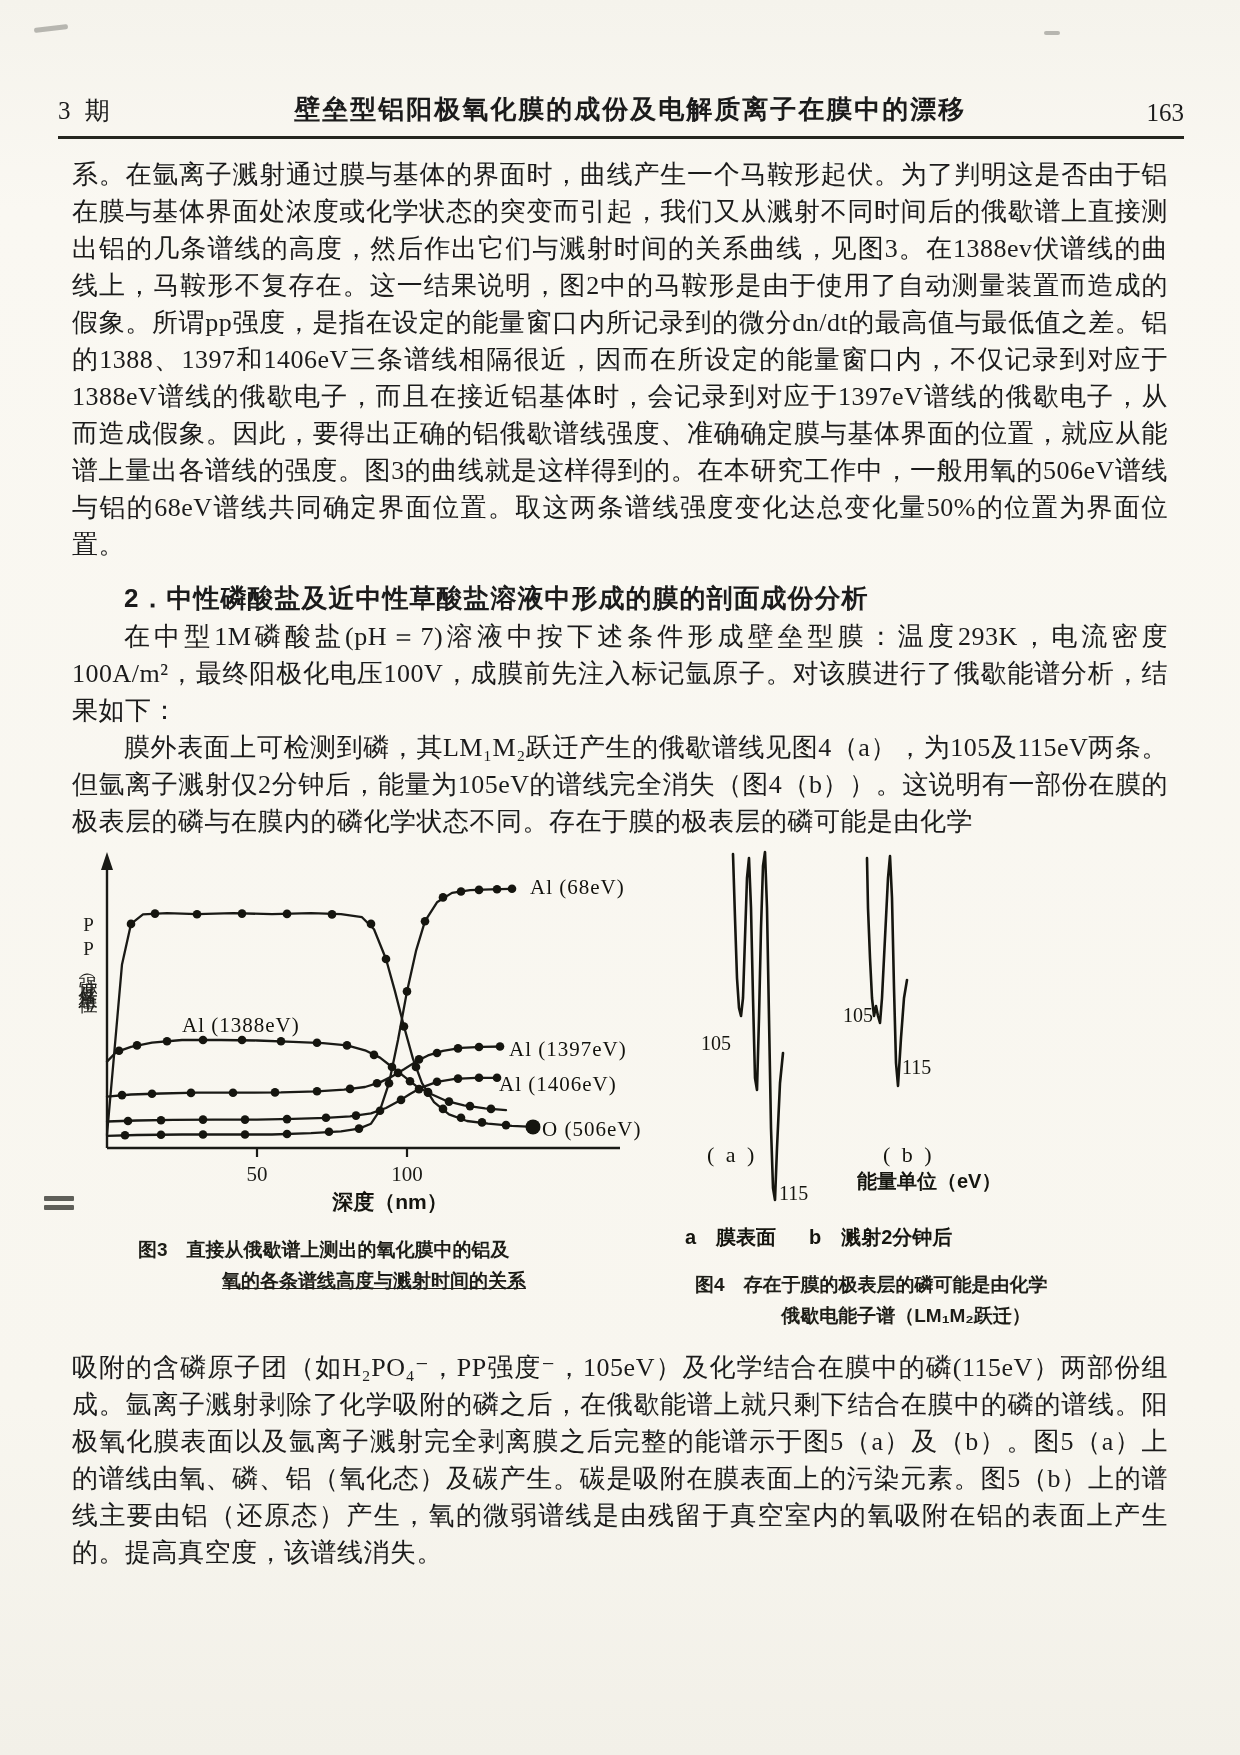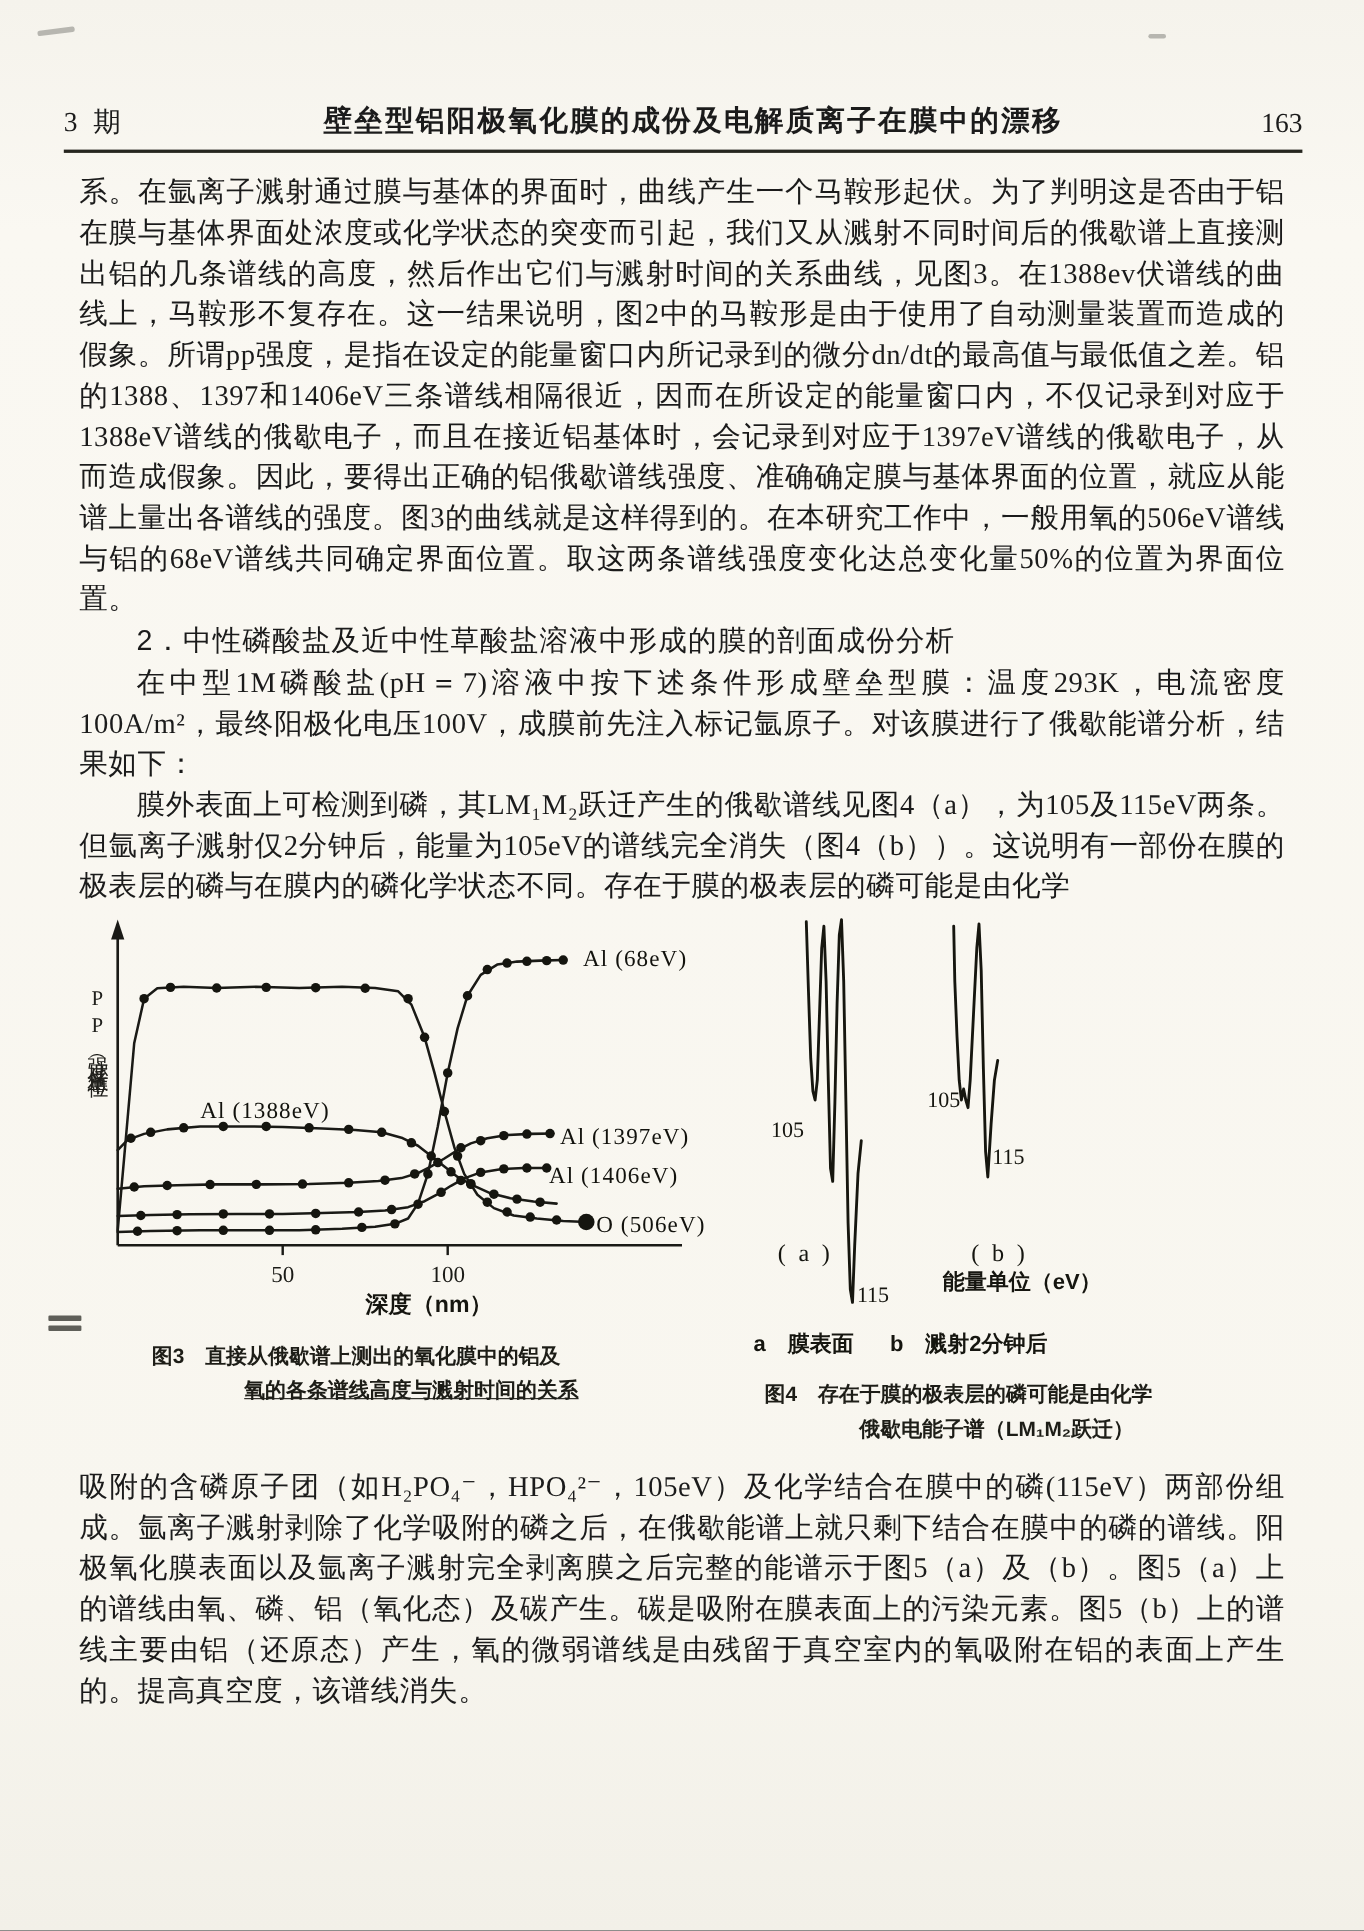--- a/index.html
+++ b/index.html
@@ -22,22 +22,22 @@
     border-bottom:3px solid #26261f; padding-bottom:9px;
   }
   .issue{ font-size:25px; letter-spacing:4px; white-space:nowrap; }
   .title{ flex:1; text-align:center; font-size:26px; font-weight:bold;
           letter-spacing:2px; font-family:"Liberation Sans","DejaVu Sans",sans-serif; }
   .pagenum{ font-size:25px; white-space:nowrap; }
 
   .content{ position:absolute; top:156px; left:72px; width:1096px; }
   .body-text{ font-size:26px; line-height:37px; text-align:justify; letter-spacing:.5px; }
   .indent{ text-indent:2em; }
-  .heading{ font-size:26px; line-height:39px; text-indent:2em; font-weight:normal;
-            font-family:"Liberation Sans","DejaVu Sans",sans-serif; letter-spacing:1px; }
+  .heading{ font-size:26px; line-height:39px; text-indent:2em; font-weight:bold;
+            font-family:"Liberation Sans","DejaVu Sans",sans-serif; letter-spacing:1px;margin-top:16px; }
 
   .figures{ display:flex; gap:14px; margin-top:8px; }
   .fig3-col{ position:relative; width:585px; flex:none; }
   .fig4-col{ position:relative; width:380px; flex:none; }
   svg{ display:block; font-family:"Liberation Serif","DejaVu Serif",serif; }
 
   .y-axis-label{
     position:absolute; left:3px; top:66px;
     writing-mode:vertical-rl; text-orientation:upright;
     font-size:19px; letter-spacing:3px; color:#20201c;
@@ -211,16 +211,16 @@
             <text x="138" y="396" class="legend-4">b　溅射2分钟后</text>
           </svg>
         <div class="fig-caption fig4-cap">
           <div>图4　存在于膜的极表层的磷可能是由化学</div>
           <div class="cap2b">俄歇电能子谱（LM₁M₂跃迁）</div>
         </div>
       </div>
 
     </div>
 
-    <p class="body-text bottom-p">吸附的含磷原子团（如H₂PO₄⁻，HPO₄²⁻，105eV）及化学结合在膜中的磷(115eV）两部份组成。氩离子溅射剥除了化学吸附的磷之后，在俄歇能谱上就只剩下结合在膜中的磷的谱线。阳极氧化膜表面以及氩离子溅射完全剥离膜之后完整的能谱示于图5（a）及（b）。图5（a）上的谱线由氧、磷、铝（氧化态）及碳产生。碳是吸附在膜表面上的污染元素。图5（b）上的谱线主要由铝（还原态）产生，氧的微弱谱线是由残留于真空室内的氧吸附在铝的表面上产生的。提高真空度，该谱线消失。</p>
+    <p class="body-text bottom-p">吸附的含磷原子团（如H₂PO₄⁻，PP强度⁻，105eV）及化学结合在膜中的磷(115eV）两部份组成。氩离子溅射剥除了化学吸附的磷之后，在俄歇能谱上就只剩下结合在膜中的磷的谱线。阳极氧化膜表面以及氩离子溅射完全剥离膜之后完整的能谱示于图5（a）及（b）。图5（a）上的谱线由氧、磷、铝（氧化态）及碳产生。碳是吸附在膜表面上的污染元素。图5（b）上的谱线主要由铝（还原态）产生，氧的微弱谱线是由残留于真空室内的氧吸附在铝的表面上产生的。提高真空度，该谱线消失。</p>
 
   </div>
 </div>
 
 </body></html>

